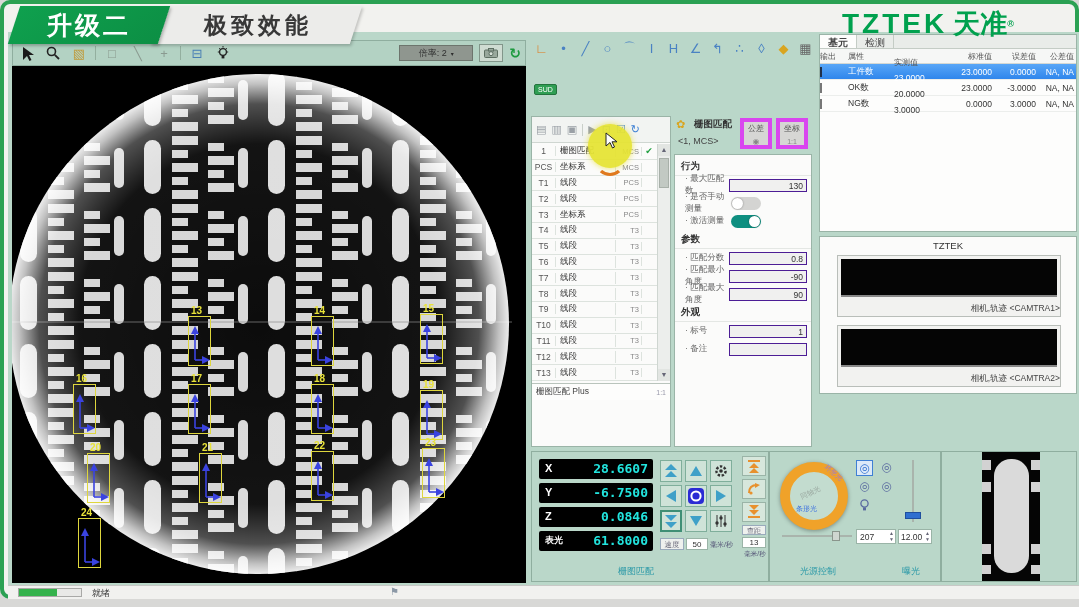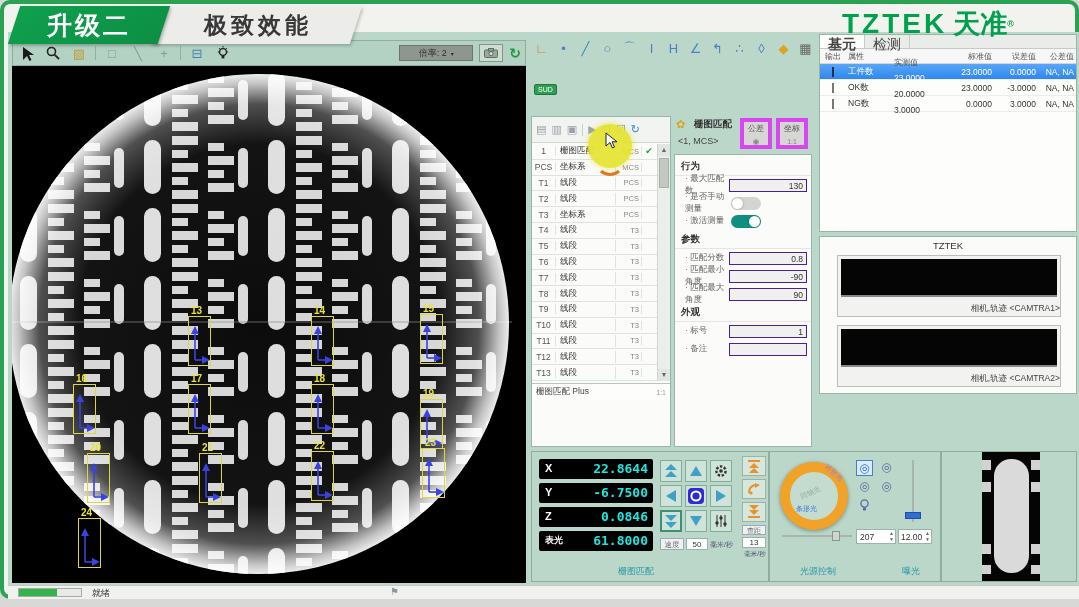--- a/index.html
+++ b/index.html
@@ -81,31 +81,31 @@
   .prow .plabel{flex:1;}
   .pinput{width:78px;height:13px;background:#f0f0ef;border:1px solid #4c1d95;font-size:8.5px;color:#333;text-align:right;padding-right:3px;line-height:12px;}
   .ptoggle{width:30px;height:13px;border-radius:7px;background:#d4d4d2;position:relative;margin-right:46px;}
   .ptoggle .knob{position:absolute;left:1px;top:1px;width:11px;height:11px;border-radius:50%;background:#fff;box-shadow:0 0 2px rgba(0,0,0,.4);}
   .ptoggle.on{background:#0e8f80;}
   .ptoggle.on .knob{left:auto;right:1px;}
 
   
   #table-panel{left:815px;top:30px;width:258px;height:198px;background:#fdfdfc;border:1px solid #9ab4a7;}
   #tbl-tabs{display:flex;height:14px;background:#e9ece9;border-bottom:1px solid #c4ccc5;}
-  .ttab{font-size:14px;color:#444;padding:1px 8px;border-right:1px solid #c4ccc5;}
+  .ttab{font-size:10px;color:#444;padding:1px 8px;border-right:1px solid #c4ccc5;}
   .ttab.active{background:#fdfdfc;font-weight:bold;}
   #tbl-head{display:flex;height:15px;border-bottom:1px solid #d4d8d4;align-items:center;background:#f6f7f6;}
   .th{font-size:8px;color:#555;}
   .trow{display:flex;height:16px;align-items:center;border-bottom:1px solid #eceeec;}
   .trow.sel{background:linear-gradient(#58a6f7,#2f86ec);color:#fff;}
   .tc{font-size:8.5px;color:#333;white-space:nowrap;overflow:hidden;}
   .trow.sel .tc{color:#fff;}
   .cbx{width:8px;height:8px;border:1px solid #777;background:#fff;margin:0 auto;}
   .cbx.on{background:#284a6e;border-color:#20304a;}
-  .c0{width:26px;text-align:center;}
+  .c0{width:26px;text-align:left;}
   .c1{width:48px;padding-left:2px;}
   .c2{width:50px;margin-top:12px;}
   .c3{width:48px;text-align:right;}
   .c4{width:44px;text-align:right;}
   .c5{width:40px;text-align:right;padding-right:2px;}
 
   
   #camera-panel{left:815px;top:232px;width:258px;height:158px;background:#fbfbfa;border:1px solid #9ab4a7;}
   #camera-title{text-align:center;font-size:9.5px;color:#333;padding-top:3px;}
   .thumb{position:absolute;left:17px;width:224px;height:62px;border:1px solid #b9beb9;background:#f2f2f0;}
@@ -277,21 +277,21 @@
               <polygon points="6,9 2,17 10,17" fill="#3a43e0"></polygon>
               <line x1="6" y1="43" x2="15" y2="43" stroke="#3a43e0" stroke-width="1.6"></line>
               <polygon points="21,43 13,39 13,47" fill="#3a43e0"></polygon>
             </svg></div>
           <div class="marker" style="left: 299px; top: 318px;"><span class="mnum">18</span><svg width="23" height="50">
               <line x1="6" y1="43" x2="6" y2="16" stroke="#3a43e0" stroke-width="1.6"></line>
               <polygon points="6,9 2,17 10,17" fill="#3a43e0"></polygon>
               <line x1="6" y1="43" x2="15" y2="43" stroke="#3a43e0" stroke-width="1.6"></line>
               <polygon points="21,43 13,39 13,47" fill="#3a43e0"></polygon>
             </svg></div>
-          <div class="marker" style="left: 408px; top: 333px;"><span class="mnum">19</span><svg width="23" height="50">
+          <div class="marker" style="left: 408px; top: 324px;"><span class="mnum">19</span><svg width="23" height="50">
               <line x1="6" y1="43" x2="6" y2="16" stroke="#3a43e0" stroke-width="1.6"></line>
               <polygon points="6,9 2,17 10,17" fill="#3a43e0"></polygon>
               <line x1="6" y1="43" x2="15" y2="43" stroke="#3a43e0" stroke-width="1.6"></line>
               <polygon points="21,43 13,39 13,47" fill="#3a43e0"></polygon>
             </svg></div>
           <div class="marker" style="left: 75px; top: 387px;"><span class="mnum">20</span><svg width="23" height="50">
               <line x1="6" y1="43" x2="6" y2="16" stroke="#3a43e0" stroke-width="1.6"></line>
               <polygon points="6,9 2,17 10,17" fill="#3a43e0"></polygon>
               <line x1="6" y1="43" x2="15" y2="43" stroke="#3a43e0" stroke-width="1.6"></line>
               <polygon points="21,43 13,39 13,47" fill="#3a43e0"></polygon>
@@ -558,21 +558,21 @@
     </div>
     <div class="thumb" style="top:88px;">
       <div class="strip"></div>
       <div class="cap">相机,轨迹 &lt;CAMTRA2&gt;</div>
     </div>
   </div>
 
   <div class="abs bpanel" id="motion-panel">
     <div class="dro-row" style="top:7px;">
           <span class="dl">X</span>
-          <span class="dv">22.8644</span>
+          <span class="dv">28.6607</span>
         </div>
     <div class="dro-row" style="top:31px;">
           <span class="dl">Y</span>
           <span class="dv">-6.7500</span>
         </div>
     <div class="dro-row" style="top:55px;">
           <span class="dl">Z</span>
           <span class="dv">0.0846</span>
         </div>
     <div class="dro-row" style="top:79px;">

